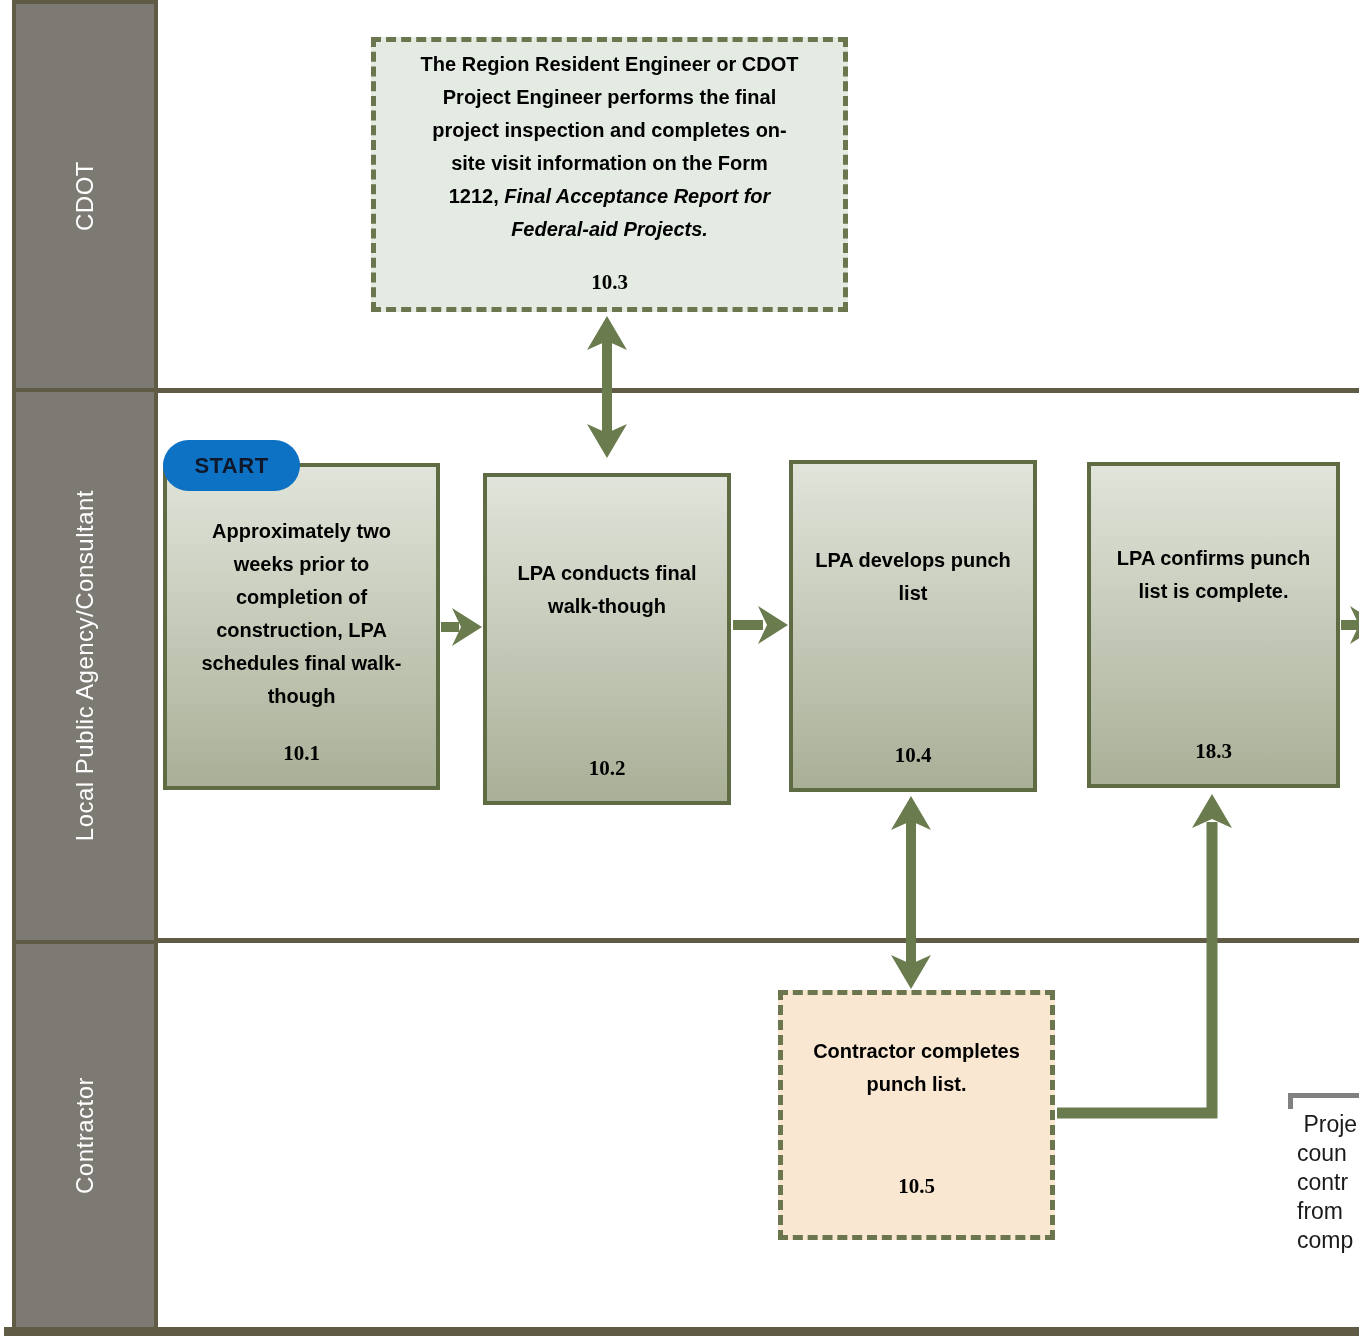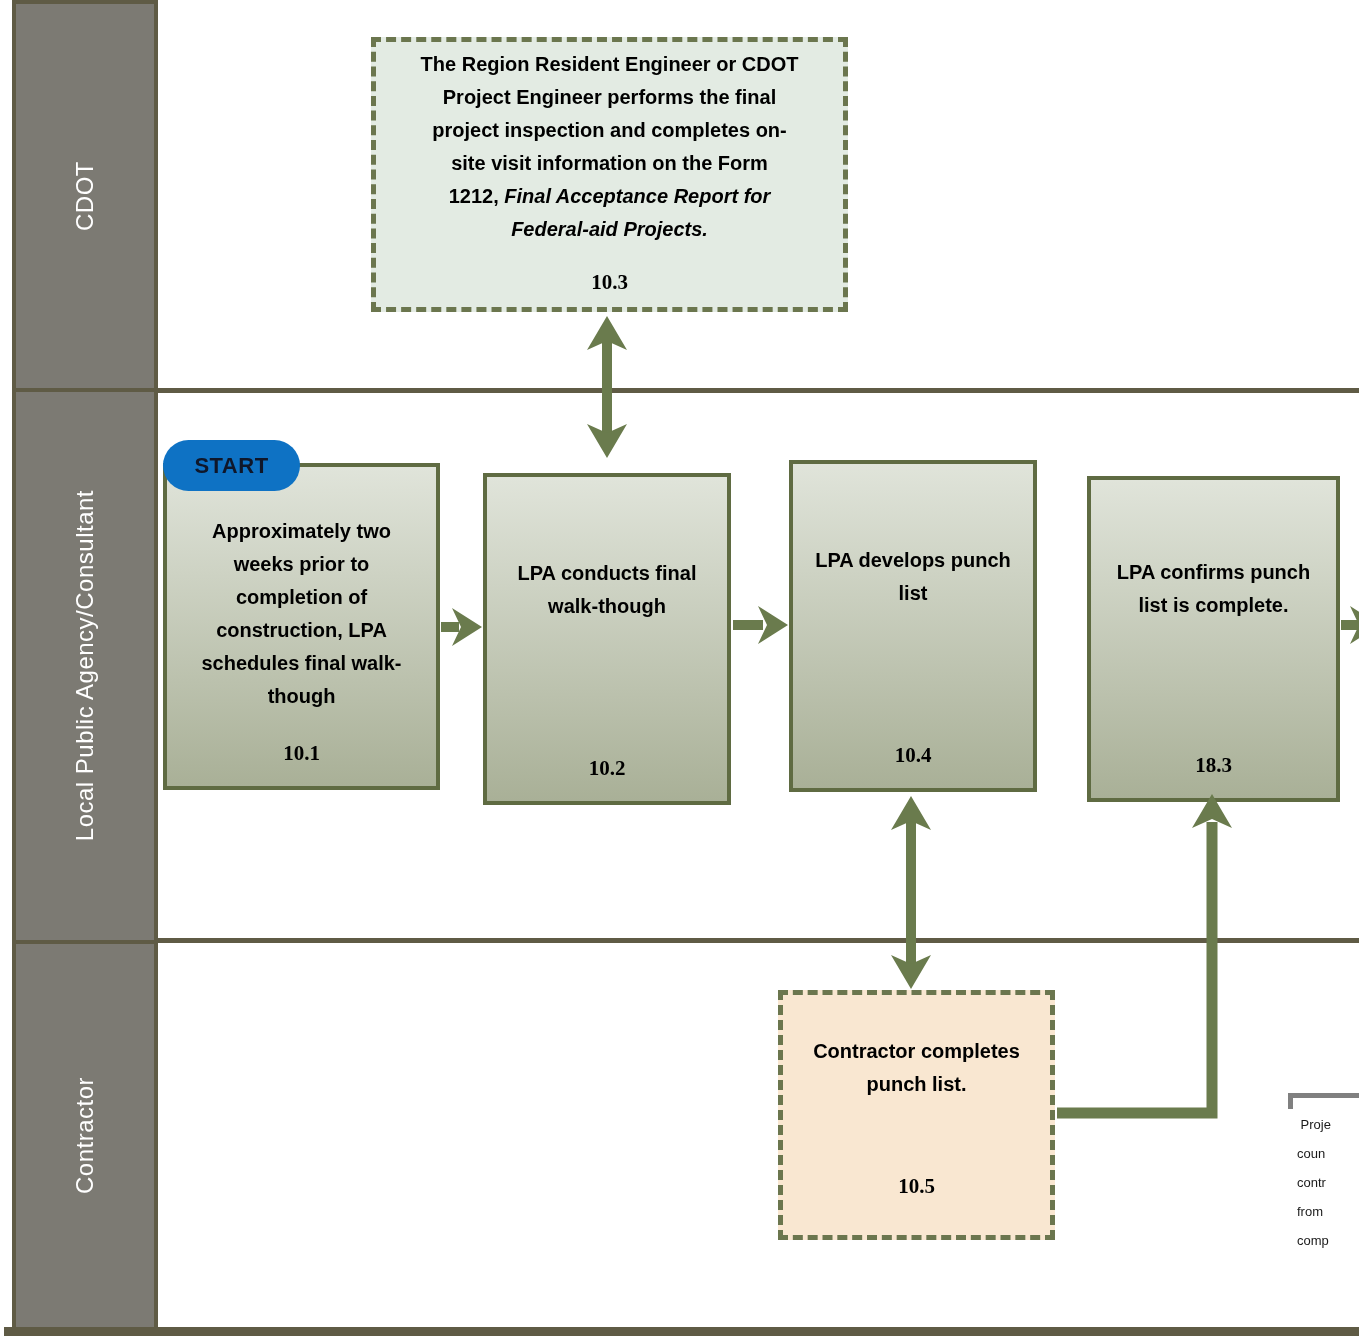--- a/index.html
+++ b/index.html
@@ -34,21 +34,21 @@
   .start-pill{
     position:absolute;left:163px;top:440px;width:137px;height:51px;
     background:var(--start_blue);border-radius:26px;z-index:5;
     display:flex;align-items:center;justify-content:center;
     color:#0f172a;font-weight:bold;font-size:22px;letter-spacing:.5px;
   }
   .connectors{position:absolute;left:0;top:0;z-index:2;pointer-events:none;}
   .note-bar{position:absolute;background:var(--note_border);}
   .note-text{
     position:absolute;left:1297px;top:1110px;
-    font-size:13px;line-height:29px;white-space:pre;color:#1a1a1a;
+    font-size:23px;line-height:29px;white-space:pre;color:#1a1a1a;
   }
   .z1{z-index:1}.z3{z-index:3}
 </style>
 </head>
 <body>
 
 <div class="canvas">
 
   <div class="lane-cell" style="top:0;height:392px;">
     <span class="vtext">CDOT</span>
@@ -93,21 +93,21 @@
 walk-though</span>
     <span class="num" style="bottom:16px;">10.2</span>
   </div>
 
   <div class="pbox grad z1" style="left:789px;top:460px;width:248px;height:332px;">
     <span class="btxt" style="padding-top:80px;">LPA develops punch
 list</span>
     <span class="num" style="bottom:16px;">10.4</span>
   </div>
 
-  <div class="pbox grad z1" style="left:1087px;top:476px;width:253px;height:326px;">
+  <div class="pbox grad z1" style="left:1087px;top:462px;width:253px;height:326px;">
     <span class="btxt" style="padding-top:76px;">LPA confirms punch
 list is complete.</span>
     <span class="num" style="bottom:16px;">18.3</span>
   </div>
 
   <div class="pbox dashed-peach z1" style="left:778px;top:990px;width:277px;height:250px;">
     <span class="btxt" style="padding-top:40px;">Contractor completes
 punch list.</span>
     <span class="num" style="bottom:32px;">10.5</span>
   </div>

